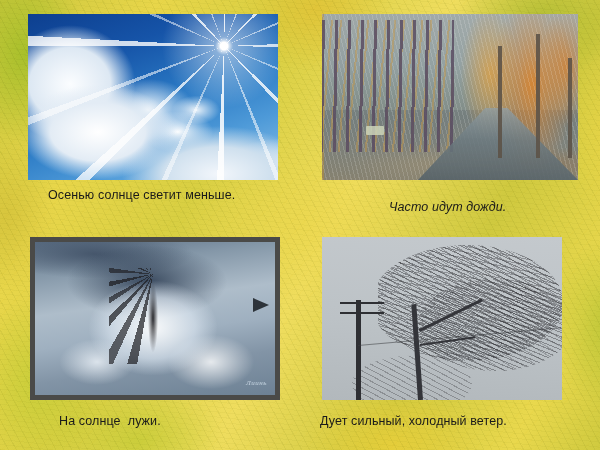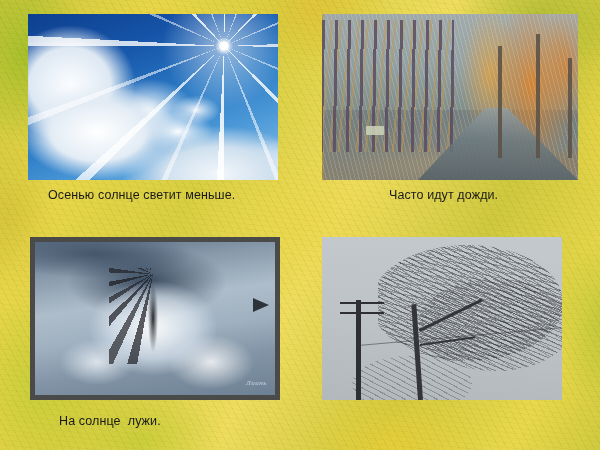--- a/index.html
+++ b/index.html
@@ -217,21 +217,21 @@
 
   
   .caption {
     position: absolute;
     font-size: 12.5px;
     color: #1a1a1a;
     white-space: pre;
     letter-spacing: .1px;
   }
   #caption-sun    { left: 48px;  top: 188px; }
-  #caption-rain   { left: 389px; top: 188px; }
+  #caption-rain   { left: 389px; top: 200px; font-style: italic; }
   #caption-puddle { left: 59px;  top: 414px; }
   #caption-wind   { left: 320px; top: 414px; }
 
   
   #watermark {
     position: absolute;
     left: 476px; top: 410px;
     display: flex;
     align-items: center;
     gap: 2px;
@@ -293,20 +293,21 @@
     <div class="canopy2"></div>
     <div class="branch-a"></div>
     <div class="branch-b"></div>
     <div class="trunk"></div>
     <div class="lowbrush"></div>
     <div class="pole"></div>
     <div class="crossarm1"></div>
     <div class="crossarm2"></div>
     <div class="wire"></div>
   </div>
+  <div class="caption" id="caption-wind">Дует сильный, холодный ветер.</div>
 
   <div id="watermark">
     <span class="wm-icon">
       <span class="scr"></span>
       <span class="leg1"></span>
       <span class="leg2"></span>
       <span class="leg3"></span>
     </span>
     <span class="wm-text">MyShared</span>
   </div>

